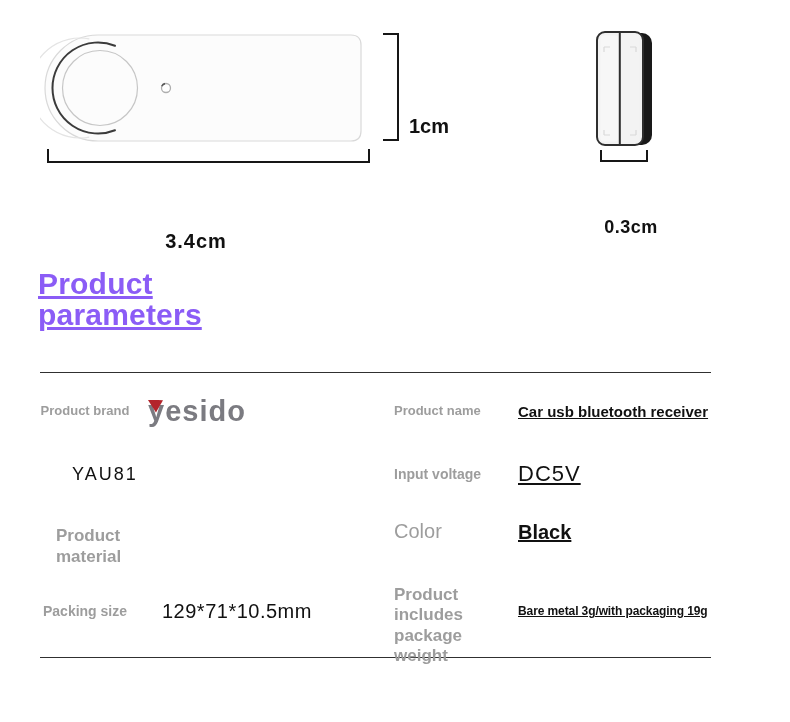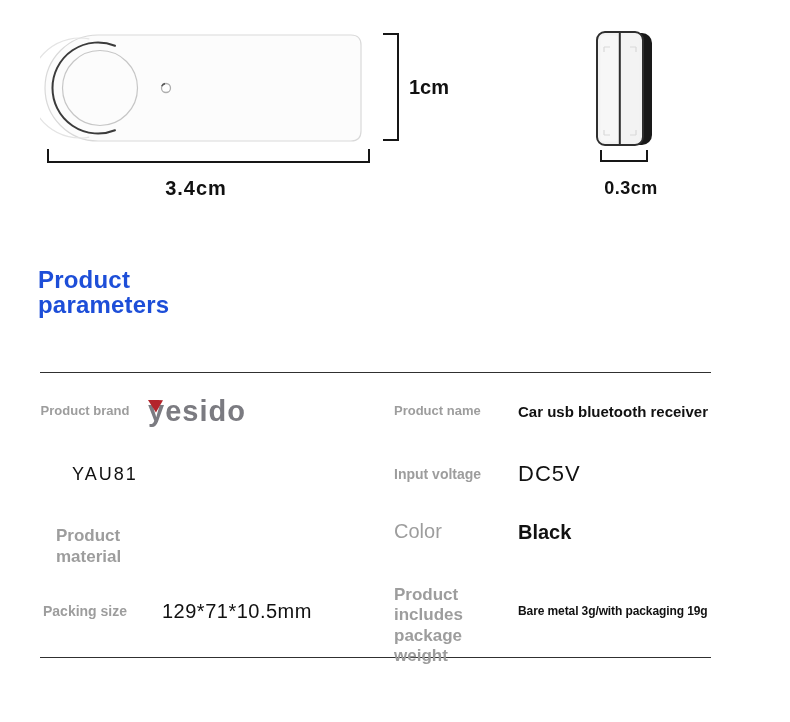--- a/index.html
+++ b/index.html
@@ -15,49 +15,49 @@
   .svg-side  { position:absolute; left:596px; top:31px; }
 
   .bracket { position:absolute; }
   .bracket-height { left:383px; top:33px; width:16px; height:108px;
     border-top:2.2px solid #161616; border-right:2.2px solid #161616; border-bottom:2.2px solid #161616; }
   .bracket-width { left:47px; top:149px; width:323px; height:14px;
     border-left:2.2px solid #161616; border-right:2.2px solid #161616; border-bottom:2.2px solid #161616; }
   .bracket-side { left:600px; top:150px; width:48px; height:12px;
     border-left:2.2px solid #161616; border-right:2.2px solid #161616; border-bottom:2.2px solid #161616; }
 
-  .dim-label { position:absolute; color:#111; white-space:nowrap; }
+  .dim-label { position:absolute; color:#111; white-space:nowrap;margin-top:39px; }
   .dim-height { left:409px; top:76px; font-size:20px; font-weight:700; }
-  .dim-width  { left:146px; top:177px; width:100px; text-align:center; font-size:20px; font-weight:600; letter-spacing:1px; }
+  .dim-width  { left:146px; top:191px; width:100px; text-align:center; font-size:20px; font-weight:600; letter-spacing:1px; }
   .dim-side   { left:601px; top:178px; width:60px; text-align:center; font-size:18px; font-weight:700; letter-spacing:0.5px; }
 
   
-  .heading { position:absolute; left:38px; top:268px; font-size:24px; font-weight:700;
-    line-height:1.04; color:#1d4ed8; letter-spacing:0.2px; }
+  .heading { position:absolute; left:38px; top:268px; font-size:30px; font-weight:700;
+    line-height:1.04; color:#8b5cf6; letter-spacing:0.2px;text-decoration:underline; }
 
   
   .rule { position:absolute; left:40px; width:671px; height:0; border-top:1.5px solid #303030; }
   .rule-top { top:372px; }
   .rule-bottom { top:657px; }
 
   
   .spec { position:absolute; left:40px; top:373px; width:670px; height:284px;
     display:grid; grid-template-columns:350px 320px; grid-template-rows:76px 50px 66px 92px; }
   .cell { display:flex; align-items:center; }
   .lbl { color:var(--label-gray, #9d9d9d); font-weight:600; line-height:1.18; }
   .cl .lbl { width:90px; text-align:center; }
   .cr .lbl { width:100px; text-align:left; padding-left:4px; }
   .lbl span { display:inline-block; }
   .lbl-13 { font-size:13px; }
   .lbl-14 { font-size:14px; }
   .lbl-17 { font-size:20px; font-weight:400; }
   .lbl-12 { font-size:17px;margin-top:29px; }
   .lbl-narrow span { max-width:58px; }
   .cl .val { margin-left:32px; }
-  .cr .val { margin-left:28px; }
+  .cr .val { margin-left:28px;text-decoration:underline; }
   .val { color:#111; white-space:nowrap; }
   .v-name   { font-size:15px; font-weight:700; }
   .v-model  { font-size:18px; font-weight:400; letter-spacing:2px; }
   .v-volt   { font-size:22px; font-weight:400; letter-spacing:1px; }
   .v-mat    { font-size:20px; font-weight:700; }
   .v-color  { font-size:20px; font-weight:700; }
   .v-pack   { font-size:20px; font-weight:400; letter-spacing:0.5px; }
   .v-weight { font-size:12px; font-weight:700; letter-spacing:-0.1px; }
 
   

